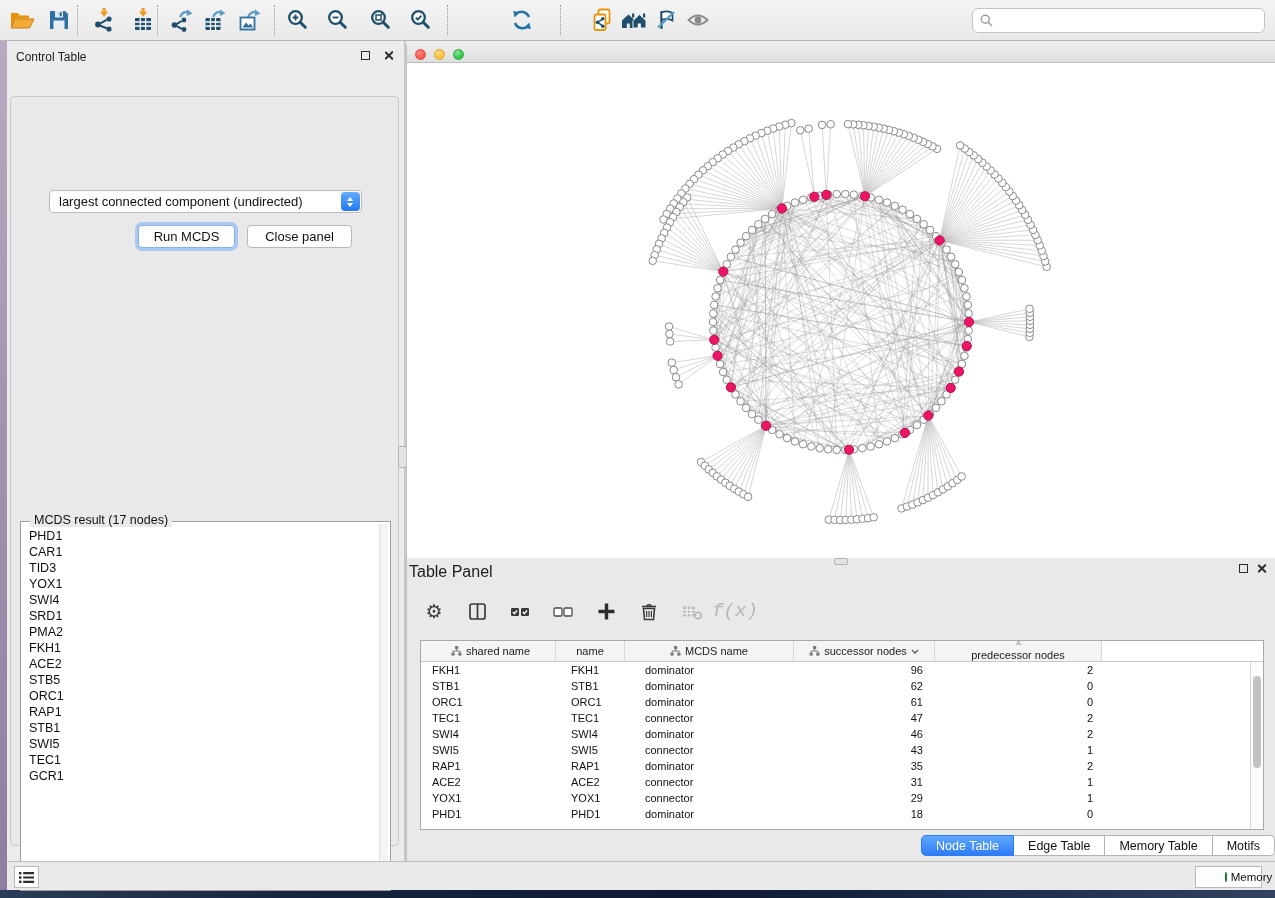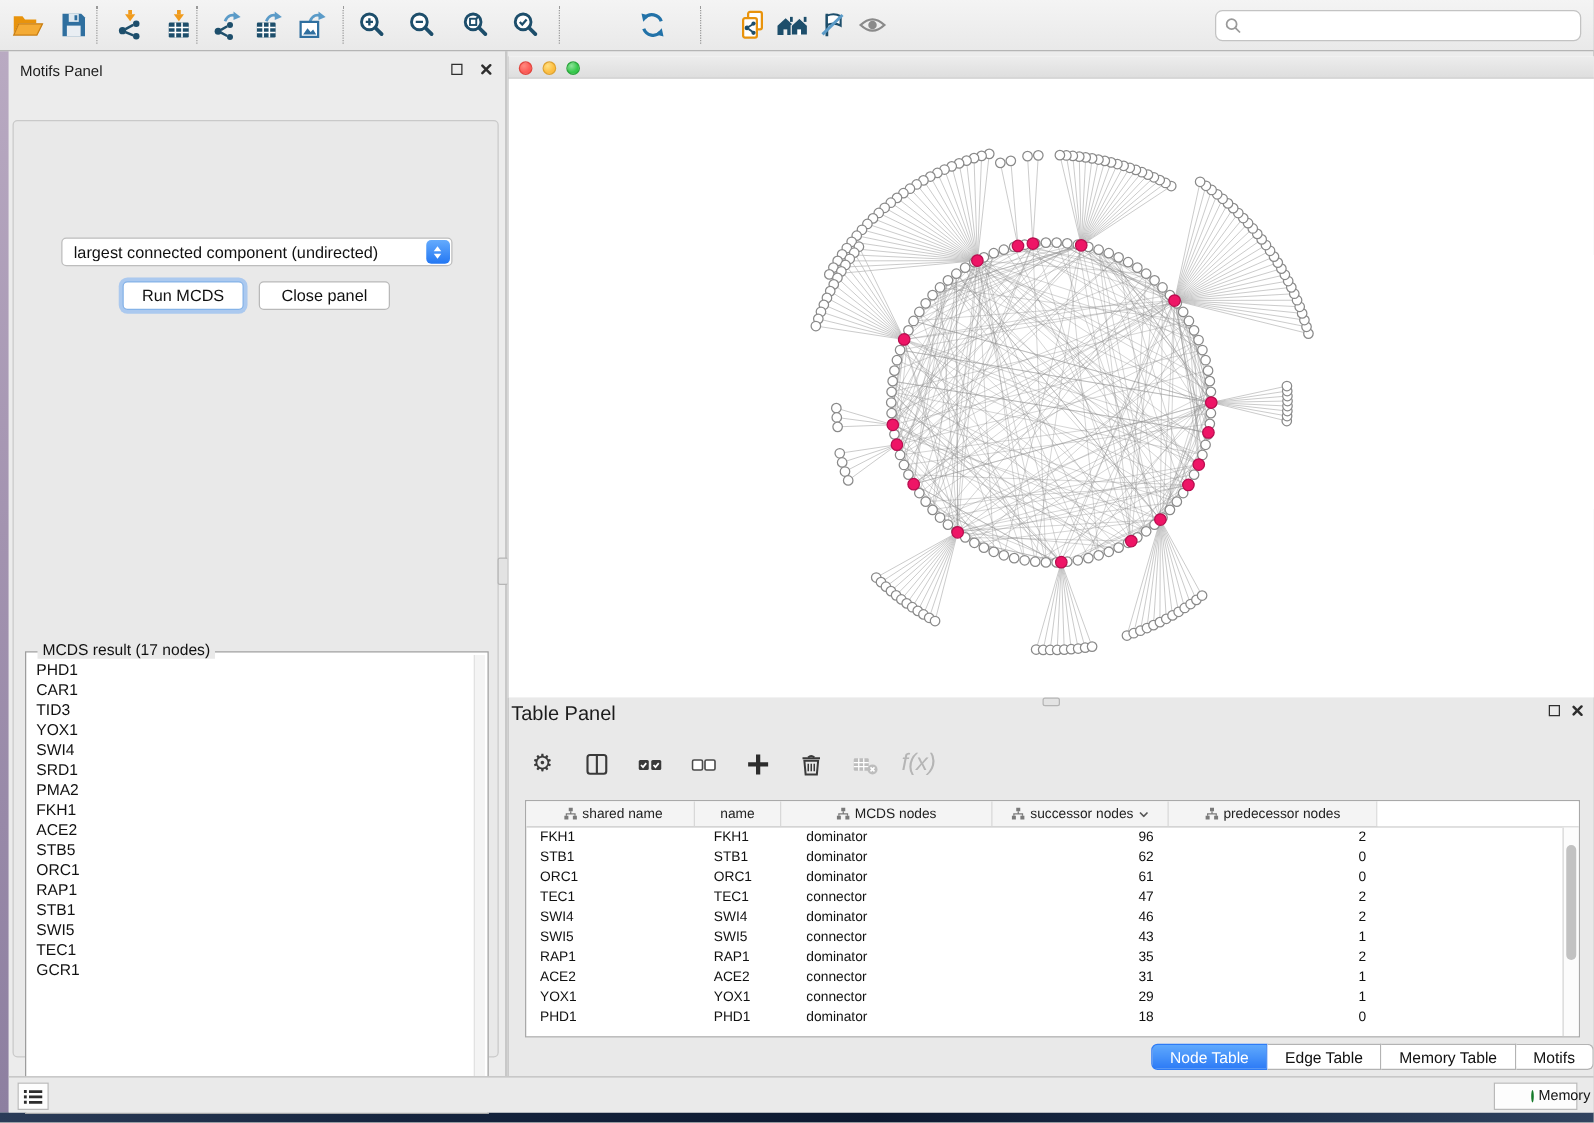--- a/index.html
+++ b/index.html
@@ -41,21 +41,21 @@
     background:#e9e9e9; border:1px solid #c9c9c9; border-radius:4px; }
   .opt-label { position:absolute; left:0; top:70px; width:100%; text-align:center; font-size:13px; color:#111; }
   .dropdown { position:absolute; left:38px; top:93px; width:313px; height:23px; background:#fff;
     border:1px solid #bdbdbd; border-radius:4px; display:flex; align-items:center; font-size:13px; color:#111; }
   .dropdown .dval { flex:1; padding-left:9px; white-space:nowrap; overflow:hidden; }
   .stepper { width:19px; height:19px; margin-right:1.5px; border-radius:4px;
     background:linear-gradient(#64abfd,#2377f3); display:flex; flex-direction:column; align-items:center; justify-content:center; gap:2px; }
   .tri-up { width:0; height:0; border-left:3.5px solid transparent; border-right:3.5px solid transparent; border-bottom:4.5px solid #fff; }
   .tri-dn { width:0; height:0; border-left:3.5px solid transparent; border-right:3.5px solid transparent; border-top:4.5px solid #fff; }
   .btn { position:absolute; height:23px; background:#fff; border:1px solid #b9b9b9; border-radius:4px;
-    font-size:13px; color:#111; display:flex; align-items:center; justify-content:center; font-family:"Liberation Sans",sans-serif; }
+    font-size:13px; color:#111; display:flex; align-items:center; justify-content:center; font-family:"Liberation Sans",sans-serif;margin-left:40px; }
   .btn-run { left:87px; top:128px; width:97px; border-color:#85b3e8; box-shadow:0 0 0 3px rgba(110,170,245,.5); }
   .btn-close { left:196px; top:128px; width:105px; }
 
   .result-box { position:absolute; left:9px; top:424px; width:371px; height:370px;
     background:#fff; border:1px solid #9d9d9d; }
   .result-legend { position:absolute; top:-9px; left:9px; background:#e9e9e9; padding:0 4px; font-size:12.5px; color:#111; }
   .result-list { position:absolute; left:2px; top:6px; right:13px; bottom:2px; overflow:hidden; font-size:12.5px; color:#111; }
   .result-list .item { line-height:16px; padding-left:6px; }
   .list-scroll { position:absolute; right:2px; top:2px; width:9px; bottom:2px; background:#f4f4f4; border-left:1px solid #e2e2e2; }
 
@@ -73,21 +73,21 @@
   .tl-yellow { left:27px; background:radial-gradient(circle at 35% 30%,#ffe082,#fdbe41 60%); border:.5px solid #dfa32f; }
   .tl-green { left:46px; background:radial-gradient(circle at 35% 30%,#8ee39a,#34c84a 60%); border:.5px solid #2aa63c; }
   .net-title { position:absolute; left:0; top:2px; width:100%; text-align:center; font-size:12px; color:#2b2b2b; }
   .net-canvas { position:absolute; left:0; top:18px; width:869px; height:495px; background:#fff; }
 
   
   .table-panel { position:absolute; left:406px; top:558px; width:869px; height:303px; background:#e9e9e9; border-left:1px solid #c0c0c0; }
   .tp-title { position:absolute; left:2px; top:5px; font-size:16px; color:#1c1c1c; }
   .tp-toolbar { position:absolute; left:14px; top:36px; height:34px; display:flex; align-items:center; gap:17px; }
   .ttbtn { width:26px; height:26px; display:flex; align-items:center; justify-content:center; }
-  .fx { font-family:Liberation Sans, sans-serif; font-style:italic; font-size:19px; color:#b5b5b5; }
+  .fx { font-family:Liberation Mono, monospace; font-style:italic; font-size:19px; color:#b5b5b5; }
   .gear-glyph { font-size:19px; color:#3a3a3a; line-height:1; }
 
   .table-box { position:absolute; left:13px; top:82px; width:844px; height:190px; background:#fff; border:1px solid #a9a9a9; overflow:hidden; }
   .thead { display:flex; height:21px; border-bottom:1px solid #c9c9c9; background:#f4f4f4; padding-left:5px; }
   .th { display:flex; align-items:center; justify-content:center; gap:4px; font-size:11px; color:#222;
     border-right:1px solid #d8d8d8; height:100%; }
   .thead-fill { flex:1; background:#fff; }
   .trow { display:flex; height:16px; font-size:11px; color:#111; padding-left:5px; }
   .td { display:flex; align-items:center; overflow:hidden; white-space:nowrap; }
   .td.c0 { padding-left:6px; } .td.c1 { padding-left:15px; } .td.c2 { padding-left:20px; }
@@ -261,21 +261,21 @@
         <path d="M8.3 8.3 L12 12" stroke="#9a9a9a" stroke-width="1.4"></path>
       </svg>
       <input type="text" value="" style="">
     </div>
   </div>
 
   <div class="wall-left"></div>
   <div class="wall-bottom"></div>
 
   <div class="control-panel">
-    <div class="panel-title">Motifs Panel</div>
+    <div class="panel-title">Control Table</div>
     <div class="float-ic" style="left:354px"></div>
     <div class="x-ic" style="left:376px"></div>
 
 
     <div class="sub-panel">
       <div class="dropdown">
         <div class="dval">largest connected component (undirected)</div>
         <div class="stepper">
           <div class="tri-up"></div>
             <div class="tri-dn"></div>
@@ -1087,35 +1087,35 @@
           <div class="th" style="width: 69px;">
             <span>name</span>
           </div>
           <div class="th" style="width: 169px;">
             <svg width="11" height="10" viewBox="0 0 11 10">
               <path d="M5.6 3 V5 M2.1 6.5 V5 H9 V6.5" stroke="#7a7a7a" stroke-width="1" fill="none"></path>
               <rect x="4" y="0" width="3.2" height="3" fill="#7a7a7a"></rect>
               <rect x="0.5" y="6.6" width="3.2" height="3" fill="#7a7a7a"></rect>
               <rect x="7.3" y="6.6" width="3.2" height="3" fill="#7a7a7a"></rect>
             </svg>
-            <span>MCDS nodes</span>
+            <span>MCDS name</span>
           </div>
           <div class="th" style="width: 141px;">
             <svg width="11" height="10" viewBox="0 0 11 10">
               <path d="M5.6 3 V5 M2.1 6.5 V5 H9 V6.5" stroke="#7a7a7a" stroke-width="1" fill="none"></path>
               <rect x="4" y="0" width="3.2" height="3" fill="#7a7a7a"></rect>
               <rect x="0.5" y="6.6" width="3.2" height="3" fill="#7a7a7a"></rect>
               <rect x="7.3" y="6.6" width="3.2" height="3" fill="#7a7a7a"></rect>
             </svg>
             <span>successor nodes</span>
             <svg width="8" height="5" viewBox="0 0 8 5">
               <path d="M1 1 L4 4 L7 1" stroke="#555" stroke-width="1.3" fill="none"></path>
             </svg>
           </div>
-          <div class="th" style="width: 167px;">
+          <div class="th" style="width: 167px; flex-direction: column;">
             <svg width="11" height="10" viewBox="0 0 11 10">
               <path d="M5.6 3 V5 M2.1 6.5 V5 H9 V6.5" stroke="#7a7a7a" stroke-width="1" fill="none"></path>
               <rect x="4" y="0" width="3.2" height="3" fill="#7a7a7a"></rect>
               <rect x="0.5" y="6.6" width="3.2" height="3" fill="#7a7a7a"></rect>
               <rect x="7.3" y="6.6" width="3.2" height="3" fill="#7a7a7a"></rect>
             </svg>
             <span>predecessor nodes</span>
           </div>
           <div class="thead-fill"></div>
         </div>

